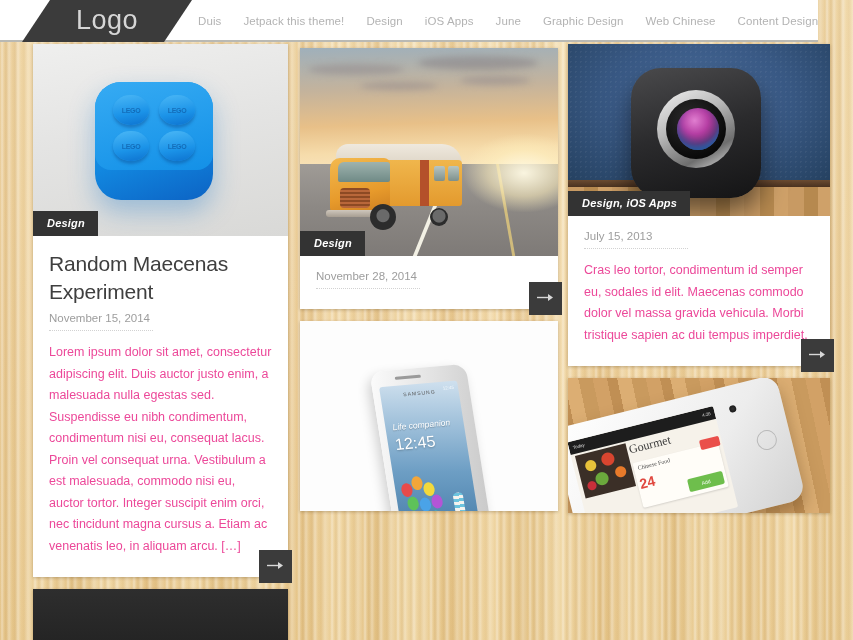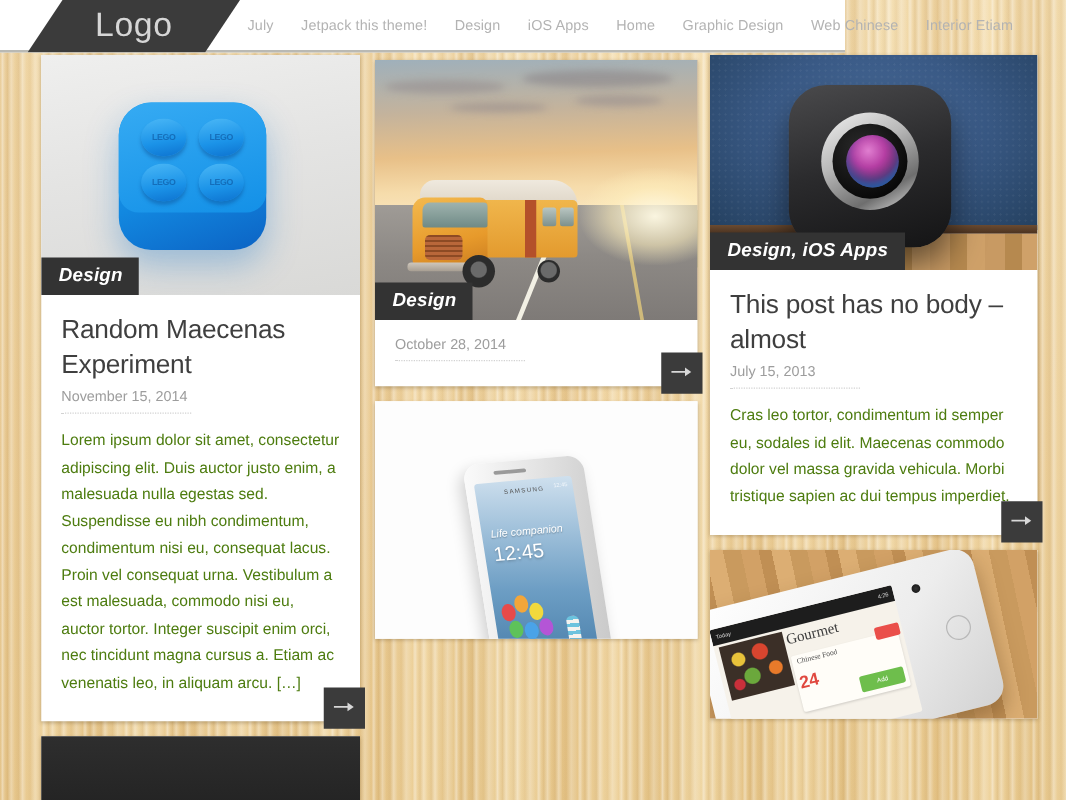--- a/index.html
+++ b/index.html
@@ -35,21 +35,21 @@
         rgba(255,240,205,0.32) 110px,
         rgba(215,165,95,0.20) 150px),
       linear-gradient(180deg, #f0d9a9 0%, #ecd09a 55%, #e7c98d 100%);
     position: relative;
   }
 
   
   #site-header {
     position: absolute;
     top: 0; left: 0;
-    width: 676px;
+    width: 818px;
     height: 42px;
     background: #ffffff;
     border-bottom: 2px solid #b9b9b4;
     z-index: 50;
   }
 
   #logo-shape {
     position: absolute;
     top: 0; left: 22px;
     width: 170px;
@@ -116,21 +116,21 @@
     width: 100%;
     overflow: hidden;
     display: block;
   }
 
   .cat-badge {
     position: absolute;
     left: 0; bottom: 0;
     background: #333333;
     color: #ffffff;
-    font-size: 15px;
+    font-size: 11px;
     font-style: italic;
     font-weight: bold;
     padding: 6px 13px 7px 14px;
     letter-spacing: 0.2px;
     z-index: 4;
   }
 
   .card-body { padding: 14px 16px 20px 16px; }
 
   .post-title {
@@ -145,21 +145,21 @@
   .post-date {
     font-size: 11.5px;
     color: #9d9d9d;
     padding-bottom: 6px;
     border-bottom: 1px dotted #d2d2d2;
     display: block;
     width: 104px;
   }
   .post-excerpt {
     font-size: 12.5px;
-    color: #4d7c0f;
+    color: #ec4899;
     line-height: 1.72;
     margin-top: 11px;
   }
 
   .more-btn {
     position: absolute;
     right: -4px; bottom: -6px;
     width: 33px; height: 33px;
     background: #3b3b3b;
     cursor: pointer;
@@ -456,28 +456,28 @@
   .art-dark { height: 80px; background: linear-gradient(180deg,#2e2e2e,#1f1f1f); }
 </style>
 </head>
 <body>
 
 <div id="site-header">
   <div id="logo-shape">
     <span id="logo-text">Logo</span>
   </div>
   <nav id="main-nav">
-    <span class="nav-item">July</span>
+    <span class="nav-item">Duis</span>
     <span class="nav-item">Jetpack this theme!</span>
     <span class="nav-item">Design</span>
     <span class="nav-item">iOS Apps</span>
-    <span class="nav-item">Home</span>
+    <span class="nav-item">June</span>
     <span class="nav-item">Graphic Design</span>
     <span class="nav-item">Web Chinese</span>
-    <span class="nav-item">Interior Etiam</span>
+    <span class="nav-item">Content Design</span>
   </nav>
 </div>
 
 <div id="masonry">
 
   <div class="column" id="col-1">
 
     <article class="card">
       <div class="thumb art-lego">
         <div class="lego-body">
@@ -529,21 +529,21 @@
           <div class="bus-front"></div>
           <div class="bus-wind"></div>
           <div class="bus-grill"></div>
           <div class="bus-bumper"></div>
           <div class="bus-wheel bw1"></div>
           <div class="bus-wheel bw2"></div>
         </div>
         <span class="cat-badge">Design</span>
       </div>
       <div class="card-body">
-        <span class="post-date">October 28, 2014</span>
+        <span class="post-date">November 28, 2014</span>
       </div>
       <div class="more-btn">
         <svg width="17" height="9" viewBox="0 0 17 9">
           <line x1="0" y1="4.5" x2="13" y2="4.5" stroke="#d8d8d8" stroke-width="1.4"></line>
           <polygon points="11,1 16,4.5 11,8" fill="#d8d8d8"></polygon>
         </svg>
       </div>
     </article>
 
     <article class="card">
@@ -581,21 +581,20 @@
         <div class="cam-icon">
           <div class="cam-ring">
             <div class="cam-ring-in">
               <div class="cam-lens"></div>
             </div>
           </div>
         </div>
         <span class="cat-badge">Design, iOS Apps</span>
       </div>
       <div class="card-body">
-        <h2 class="post-title">This post has no body – almost</h2>
         <span class="post-date">July 15, 2013</span>
         <p class="post-excerpt">Cras leo tortor, condimentum id semper eu, sodales id elit. Maecenas commodo dolor vel massa gravida vehicula. Morbi tristique sapien ac dui tempus imperdiet.</p>
       </div>
       <div class="more-btn">
         <svg width="17" height="9" viewBox="0 0 17 9">
           <line x1="0" y1="4.5" x2="13" y2="4.5" stroke="#d8d8d8" stroke-width="1.4"></line>
           <polygon points="11,1 16,4.5 11,8" fill="#d8d8d8"></polygon>
         </svg>
       </div>
     </article>

